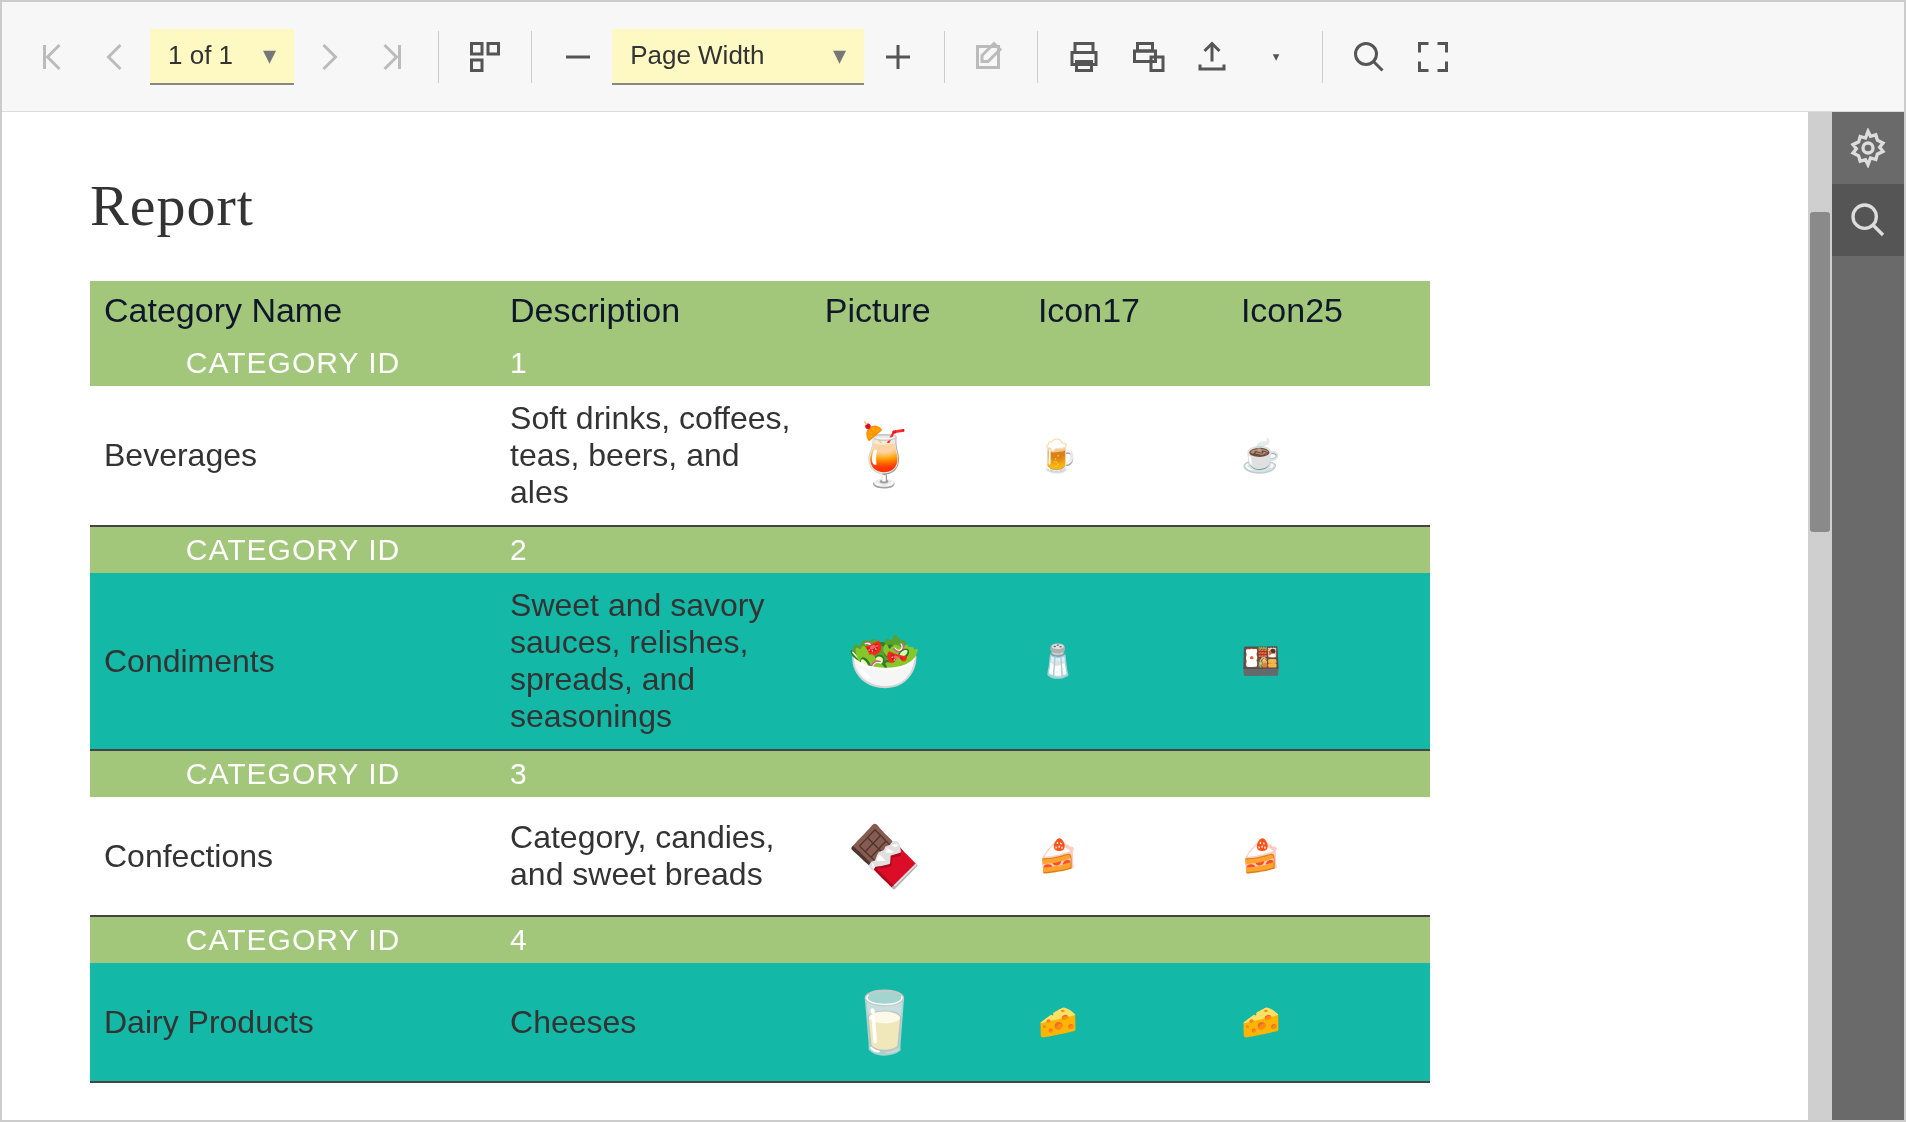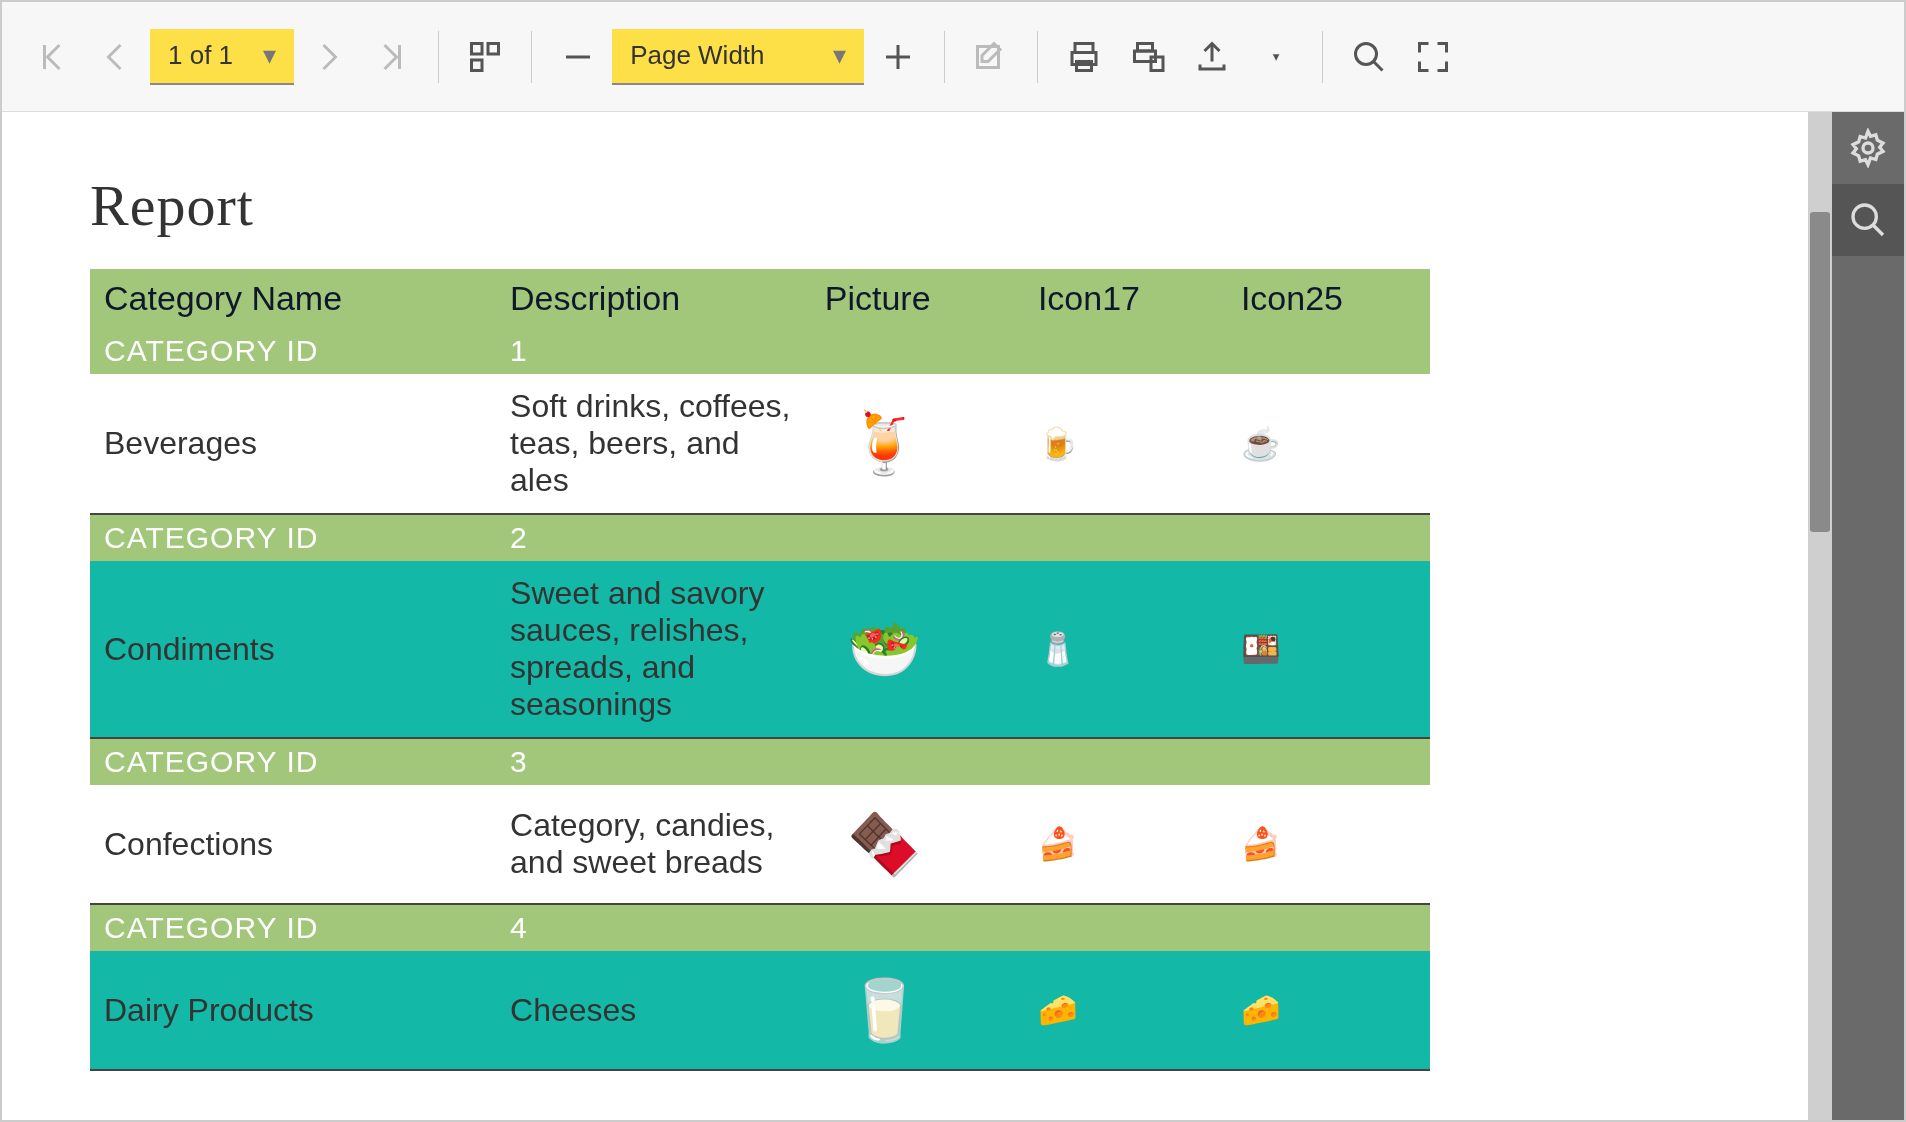--- a/index.html
+++ b/index.html
@@ -40,21 +40,21 @@
 .tb-btn svg { width: 36px; height: 36px; }
 .tb-btn.disabled { color: #bbb; }
 .tb-sep {
   width: 1px;
   height: 52px;
   background: #ccc;
   margin: 0 12px;
 }
 .tb-select {
   height: 56px;
-  background: #fde047;
+  background: #fef9c3;
   border: none;
   border-bottom: 2px solid #888;
   display: inline-flex;
   align-items: center;
   padding: 0 18px;
   gap: 30px;
   font-size: 26px;
   color: #333;
   cursor: pointer;
 }
@@ -77,40 +77,40 @@
   margin: 20px 28px 0 28px;
   background: #fff;
   min-height: 1200px;
   padding: 40px 60px;
 }
 .report-title {
   font-family: Georgia, serif;
   font-weight: normal;
   font-size: 58px;
   color: #333;
-  margin-bottom: 30px;
+  margin-bottom: 42px;
   letter-spacing: 1px;
 }
 
 .rpt-table { width: 1340px; border-collapse: collapse; }
 .rpt-table th, .rpt-table td { text-align: left; padding: 8px 14px; font-size: 32px; color: #333; vertical-align: middle; }
 .rpt-table thead th {
   background: #a2c77b;
   color: #0f172a;
   font-weight: normal;
   font-size: 34px;
   padding: 10px 14px;
 }
 .rpt-table .grp td {
   background: #a2c77b;
   color: #fff;
   font-size: 30px;
   padding: 6px 14px;
 }
-.rpt-table .grp .grp-label { letter-spacing: 1px; }
+.rpt-table .grp .grp-label { letter-spacing: 1px; text-align: center; }
 .rpt-table tbody tr.data td { border-bottom: 2px solid #444; padding: 14px; }
 .rpt-table tbody tr.data.alt td { background: #14b8a6; }
 .pic-cell, .icon-cell { text-align: center; font-size: 60px; }
 .pic-placeholder {
   width: 120px; height: 90px;
   display: inline-flex; align-items: center; justify-content: center;
   font-size: 60px;
 }
 
 

